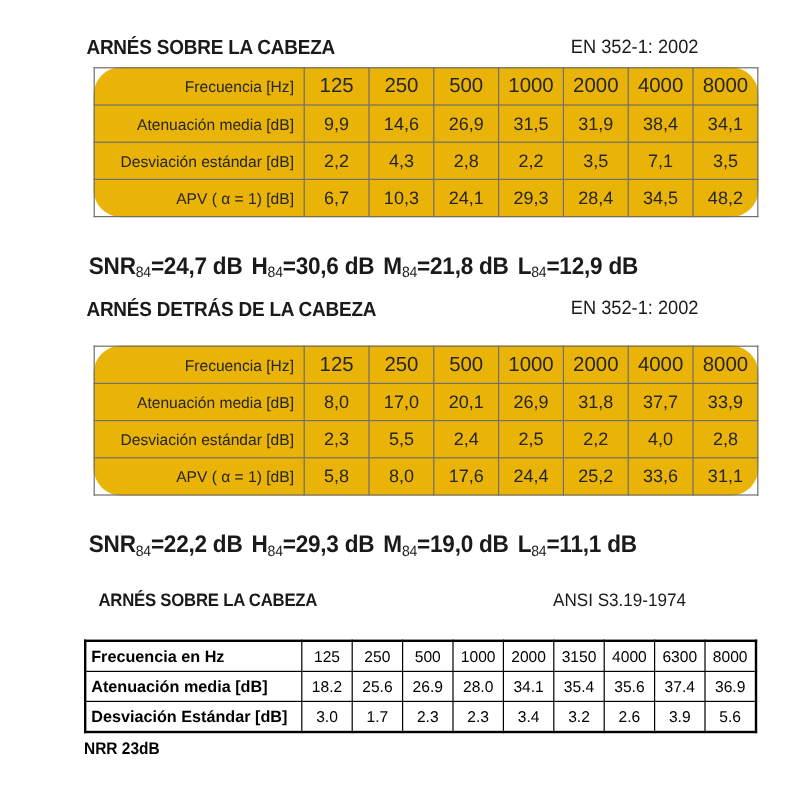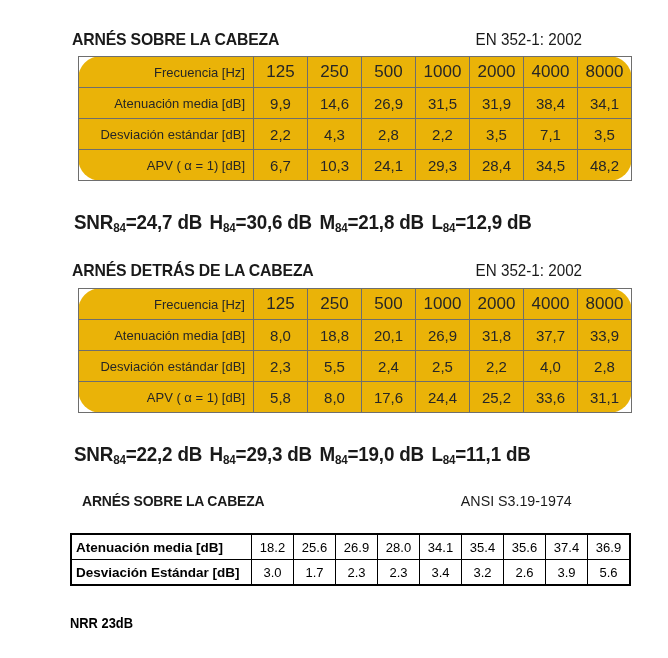--- a/index.html
+++ b/index.html
@@ -93,21 +93,21 @@
     white-space: nowrap;
     letter-spacing: -0.2px;
     transform: scaleX(0.94);
     transform-origin: left center;
   }
   .snr-line sub {
     font-size: 0.62em;
     vertical-align: baseline;
     position: relative;
     bottom: -0.22em;
-    font-weight: bold;
+    font-weight: normal;
   }
   .snr-gap { display: inline-block; width: 8px; }
 
   
   .ansi-table {
     position: absolute;
     border-collapse: collapse;
     table-layout: fixed;
     background: #fff;
     border: 2px solid #000;
@@ -200,41 +200,41 @@
         <td class="val">34,5</td>
         <td class="val">48,2</td>
       </tr>
     </tbody>
   </table>
 
   <div class="snr-line" style="left:74px; top:211px;">
     <span>SNR</span><sub>84</sub><span>=24,7 dB</span><span class="snr-gap"></span><span>H</span><sub>84</sub><span>=30,6 dB</span><span class="snr-gap"></span><span>M</span><sub>84</sub><span>=21,8 dB</span><span class="snr-gap"></span><span>L</span><sub>84</sub><span>=12,9 dB</span>
   </div>
 
-  <div class="sect-head" style="left:72px; top:261px; width:510px;">
+  <div class="sect-head" style="left:72px; top:248px; width:510px;">
     <span class="sect-title">ARNÉS DETRÁS DE  LA CABEZA</span>
     <span class="sect-std">EN 352-1: 2002</span>
   </div>
 
   <table class="en-table" style="left:78px; top:288px;">
     <tbody>
       <tr>
         <td class="lbl">Frecuencia [Hz]</td>
         <td class="val">125</td>
         <td class="val">250</td>
         <td class="val">500</td>
         <td class="val">1000</td>
         <td class="val">2000</td>
         <td class="val">4000</td>
         <td class="val">8000</td>
       </tr>
       <tr>
         <td class="lbl">Atenuación media [dB]</td>
         <td class="val">8,0</td>
-        <td class="val">18,8</td>
+        <td class="val">17,0</td>
         <td class="val">20,1</td>
         <td class="val">26,9</td>
         <td class="val">31,8</td>
         <td class="val">37,7</td>
         <td class="val">33,9</td>
       </tr>
       <tr>
         <td class="lbl">Desviación estándar [dB]</td>
         <td class="val">2,3</td>
         <td class="val">5,5</td>
@@ -261,20 +261,32 @@
     <span>SNR</span><sub>84</sub><span>=22,2 dB</span><span class="snr-gap"></span><span>H</span><sub>84</sub><span>=29,3 dB</span><span class="snr-gap"></span><span>M</span><sub>84</sub><span>=19,0 dB</span><span class="snr-gap"></span><span>L</span><sub>84</sub><span>=11,1 dB</span>
   </div>
 
   <div class="sect-head" style="left:82px; top:492px; width:490px;">
     <span class="sect-title" style="font-size:15px;">ARNÉS SOBRE LA CABEZA</span>
     <span class="sect-std" style="font-size:15px;">ANSI S3.19-1974</span>
   </div>
 
   <table class="ansi-table" style="left:70px; top:533px;">
     <tbody>
+      <tr>
+        <td class="lbl">Frecuencia en Hz</td>
+        <td class="val">125</td>
+        <td class="val">250</td>
+        <td class="val">500</td>
+        <td class="val">1000</td>
+        <td class="val">2000</td>
+        <td class="val">3150</td>
+        <td class="val">4000</td>
+        <td class="val">6300</td>
+        <td class="val">8000</td>
+      </tr>
       <tr>
         <td class="lbl">Atenuación media [dB]</td>
         <td class="val">18.2</td>
         <td class="val">25.6</td>
         <td class="val">26.9</td>
         <td class="val">28.0</td>
         <td class="val">34.1</td>
         <td class="val">35.4</td>
         <td class="val">35.6</td>
         <td class="val">37.4</td>

